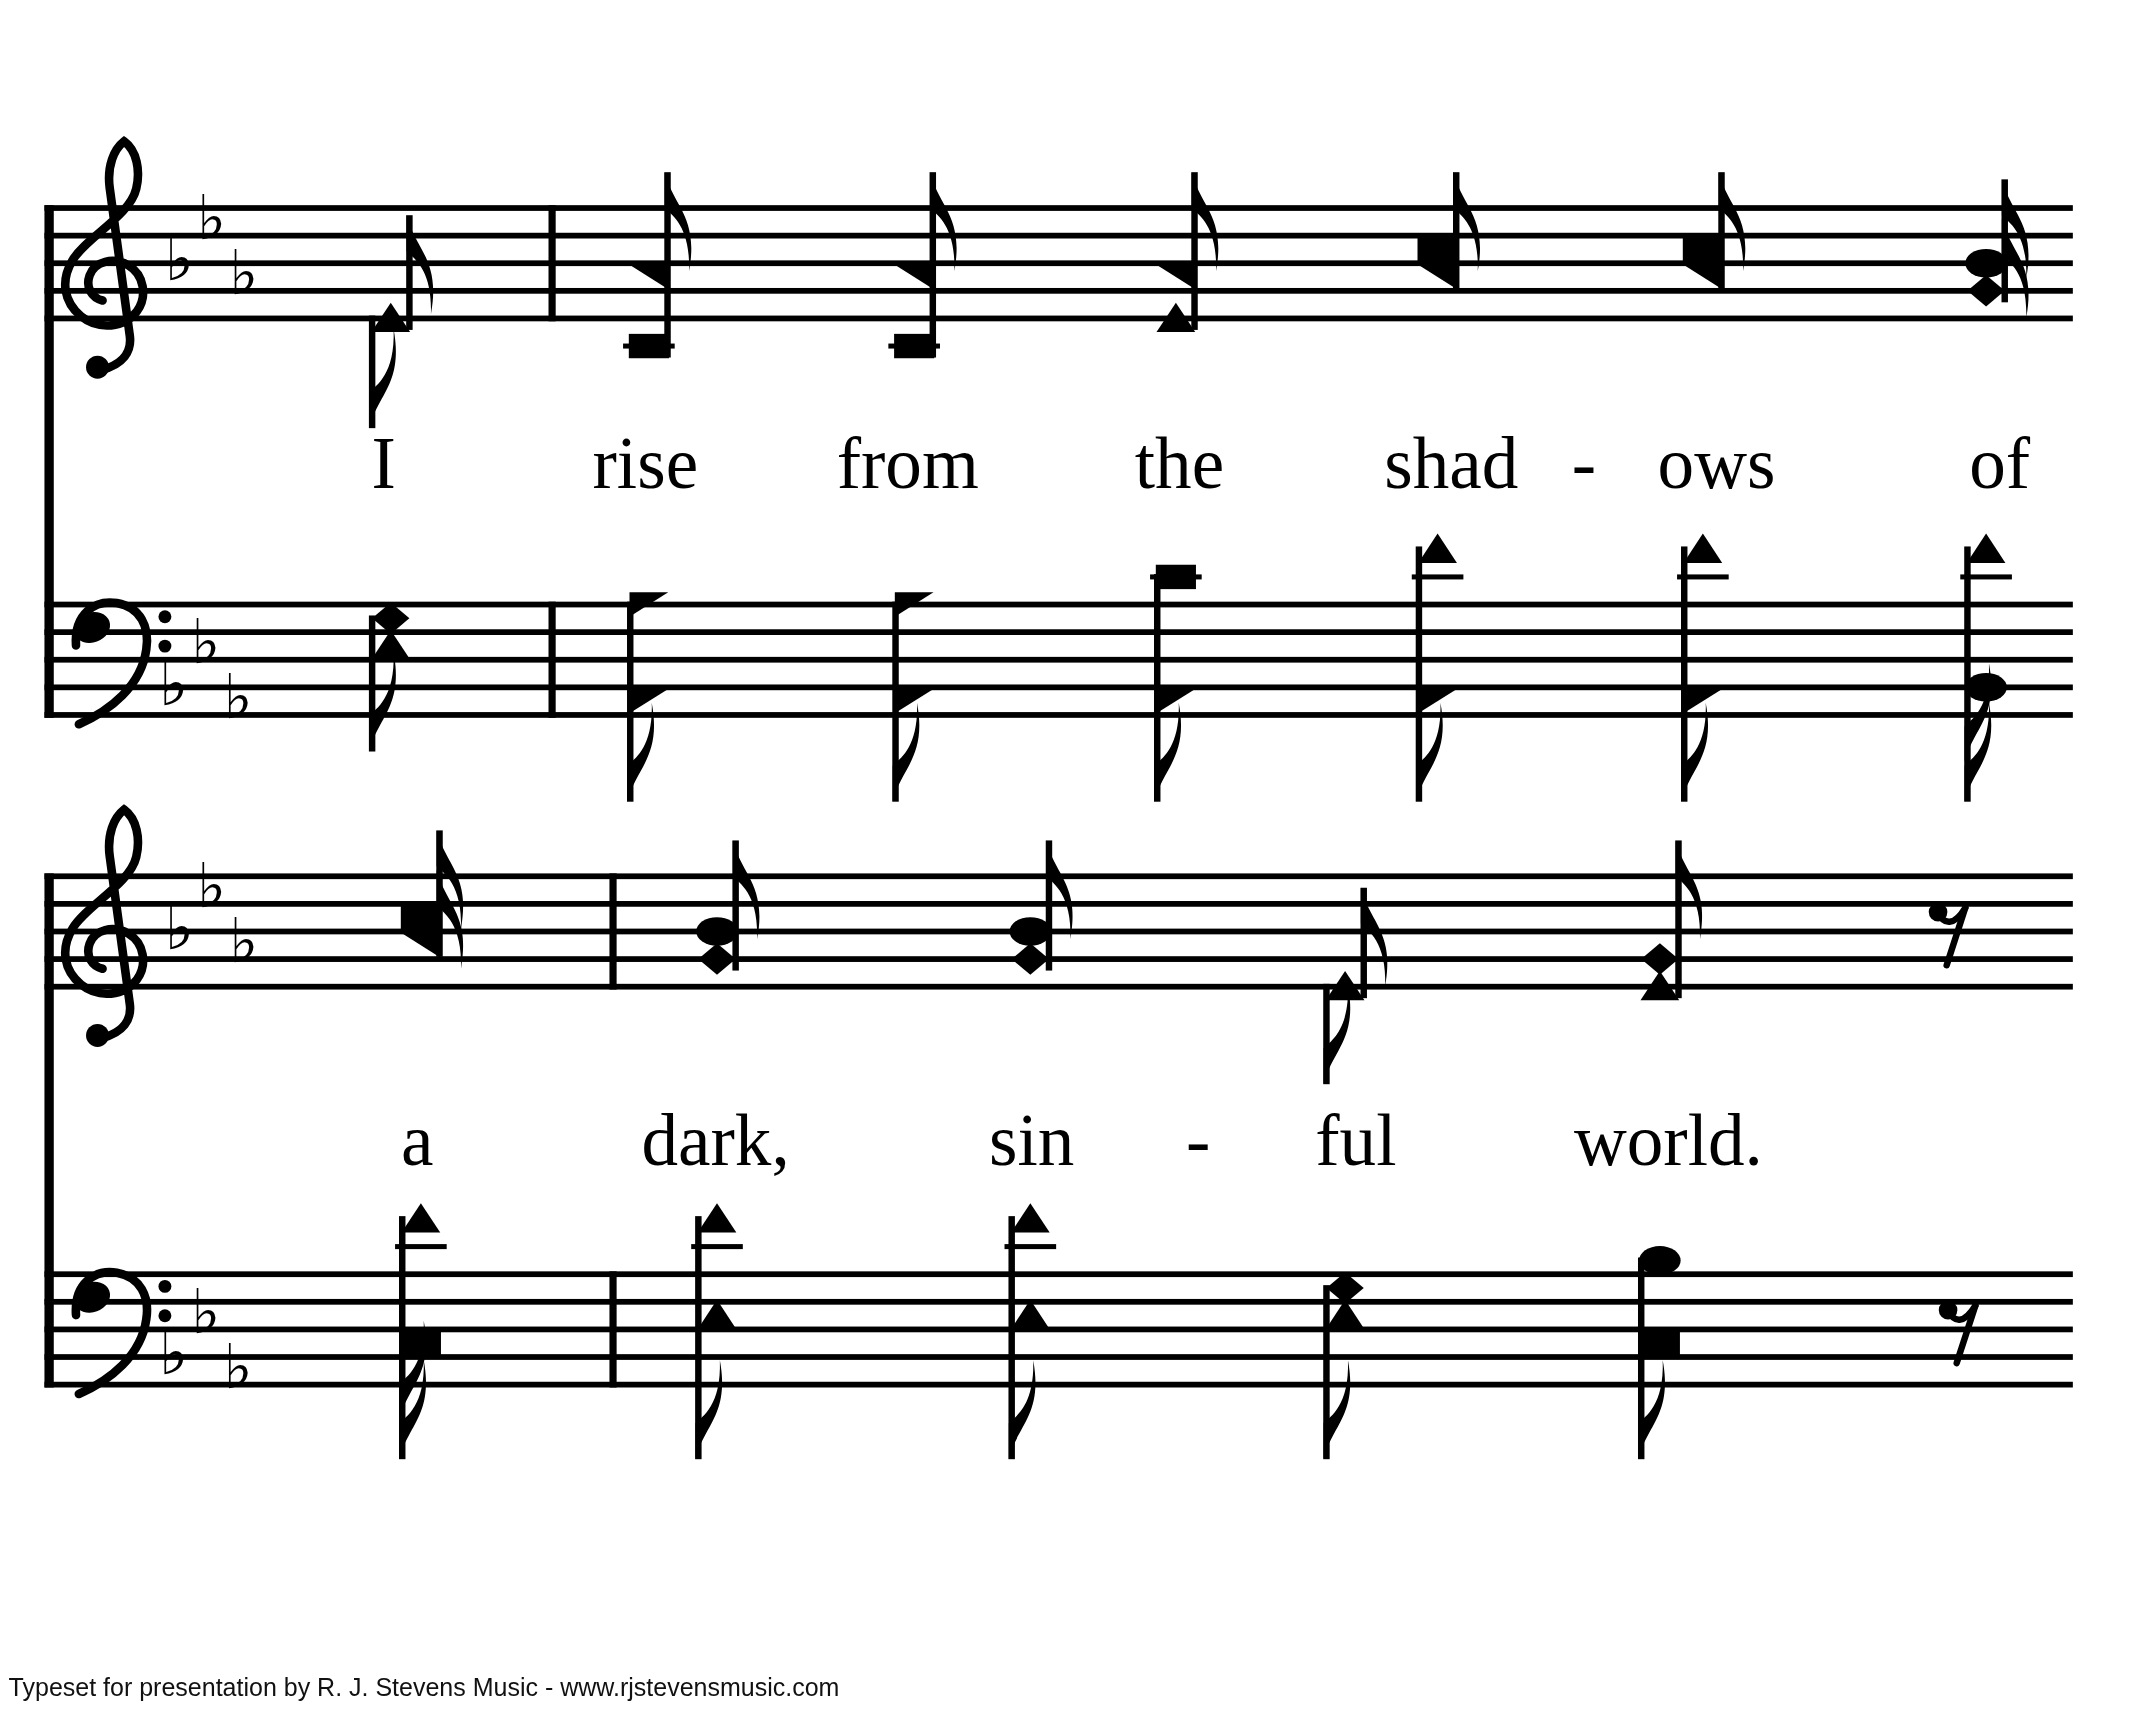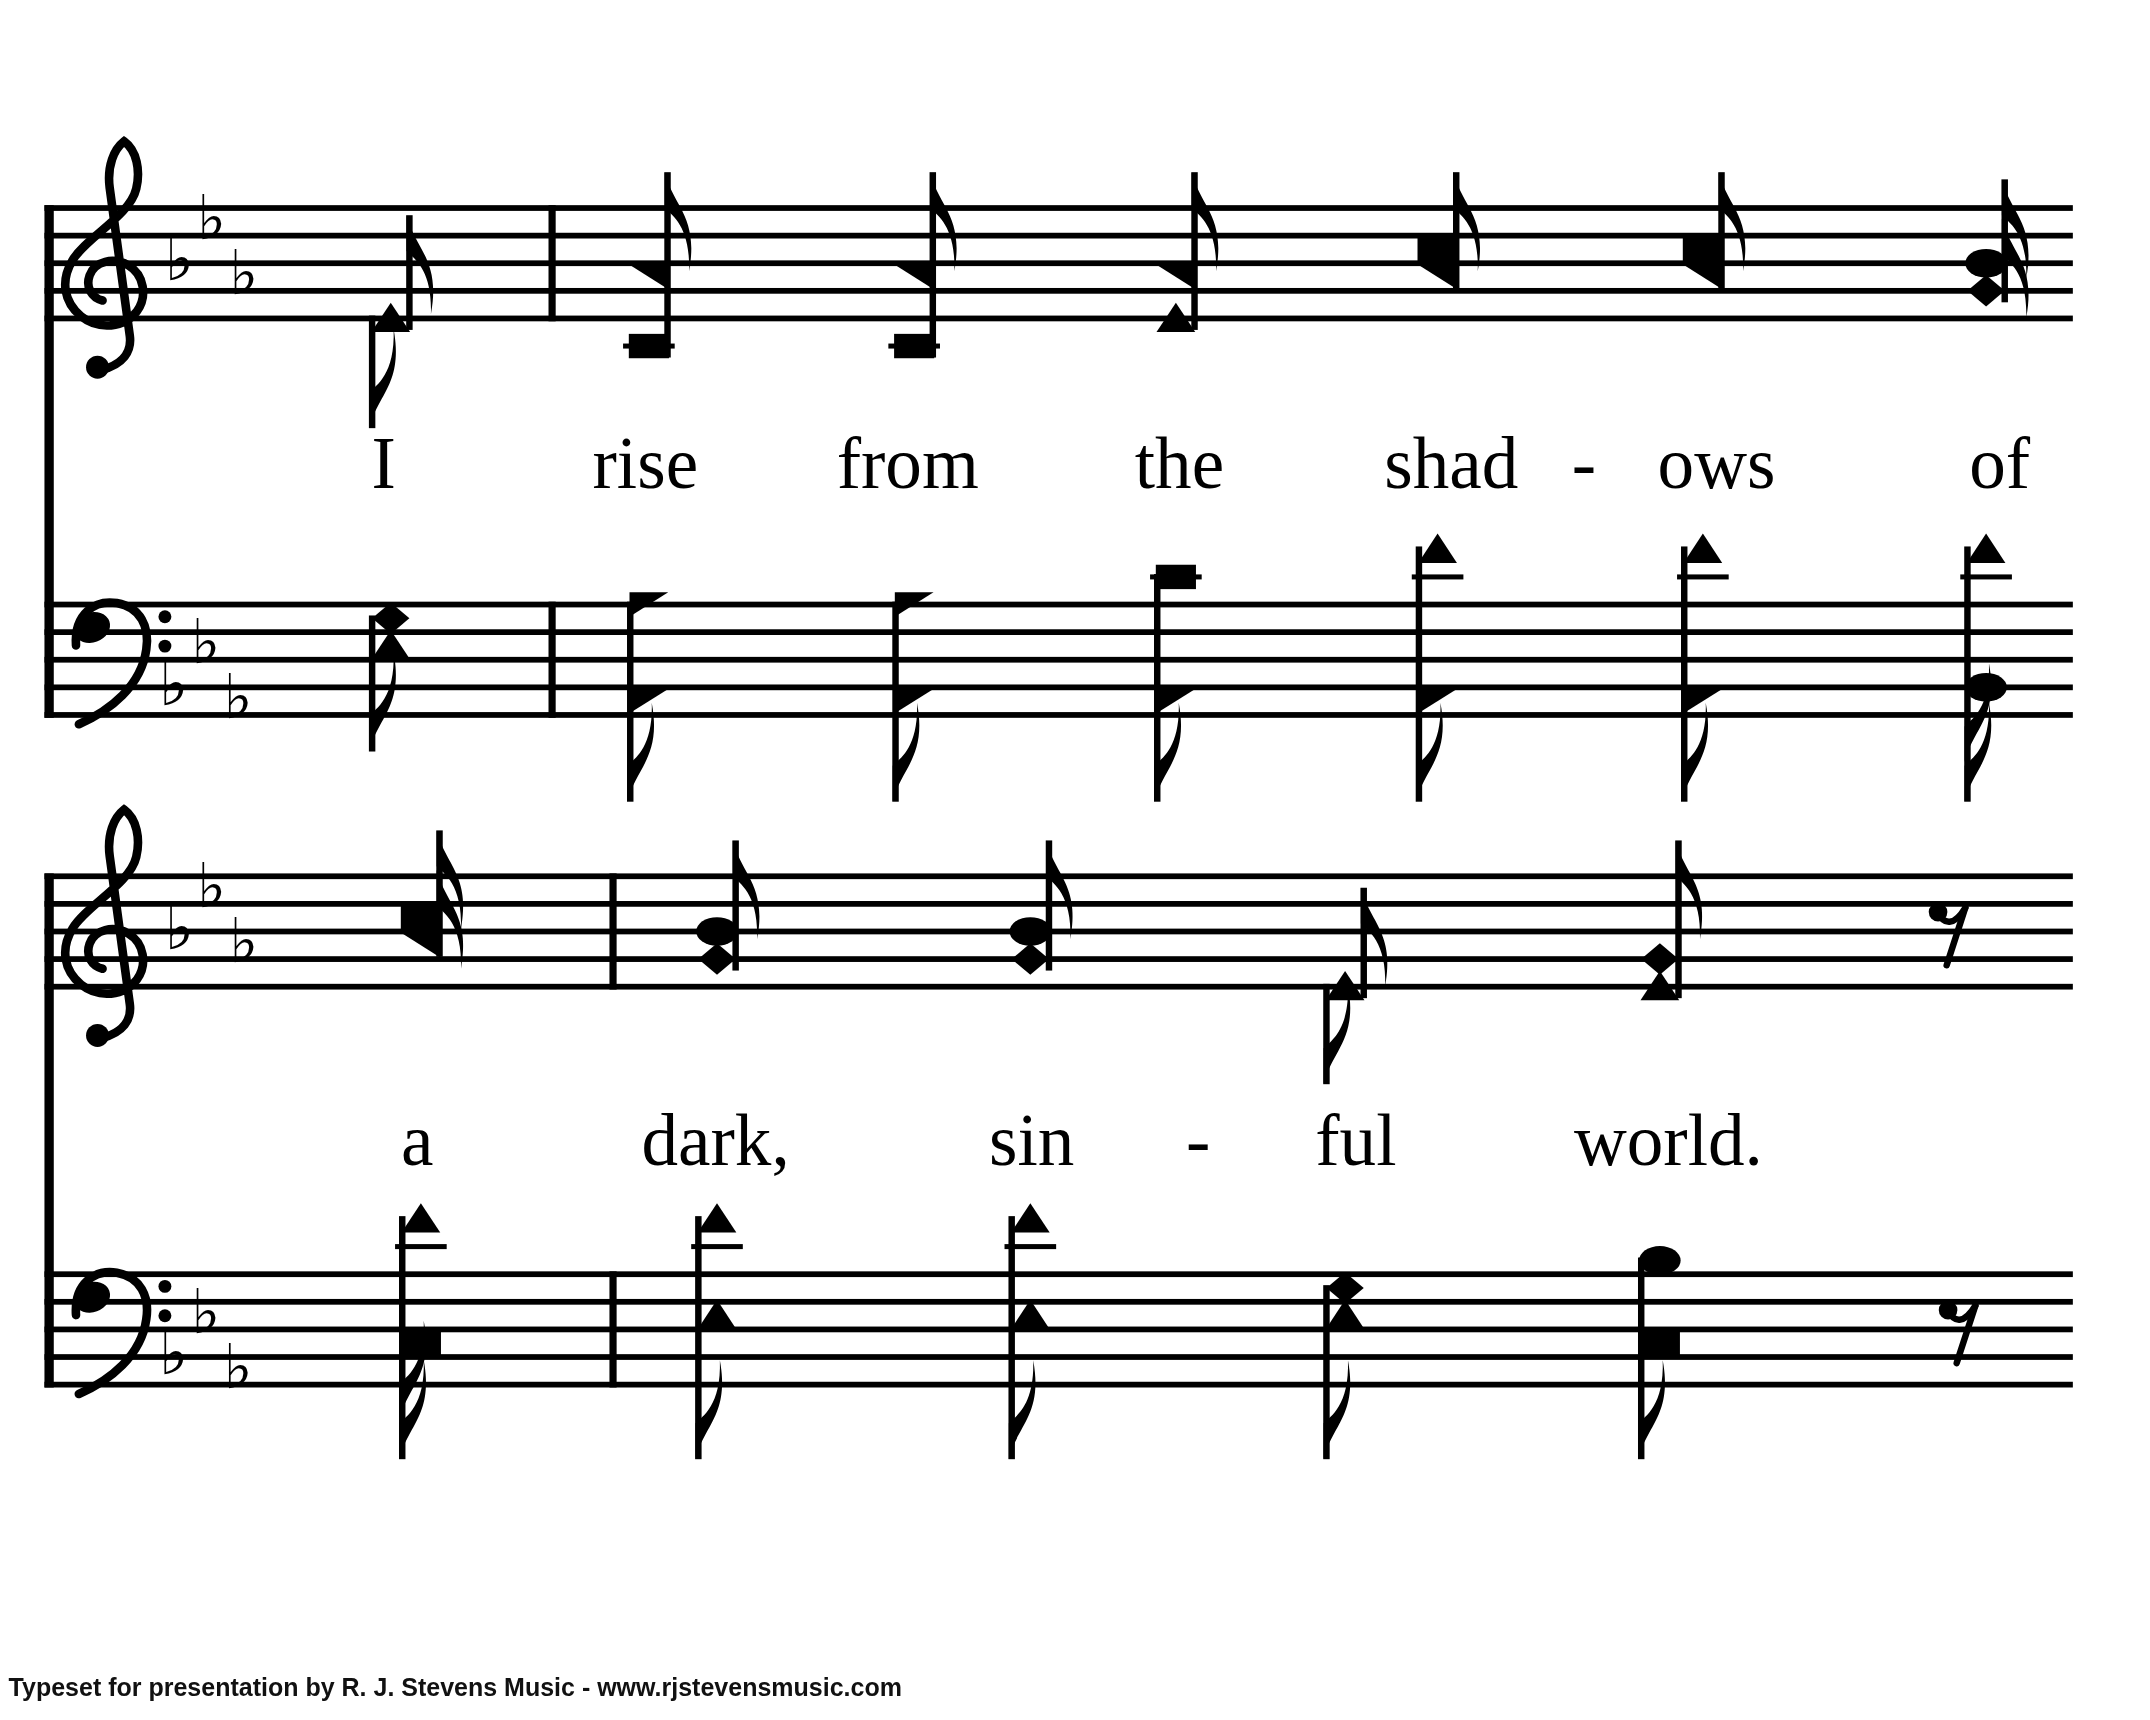--- a/index.html
+++ b/index.html
@@ -1,20 +1,20 @@
 <!DOCTYPE html>
 <html style="font-size:11.5px"><head>
 <meta charset="utf-8">
 <style>
   html,body{margin:0;padding:0;background:#fff;}
   .page{position:relative;width:2151px;height:1721px;background:#ffffff;overflow:hidden;}
   #score{position:absolute;left:0;top:0;width:2151px;height:1721px;}
   .footer{position:absolute;left:8.6px;top:1673px;width:1434px;
           font-family:"Liberation Sans","DejaVu Sans",sans-serif;
-          font-size:25px;font-weight:700;letter-spacing:0px;color:#111;}
+          font-size:25px;font-weight:400;letter-spacing:0px;color:#111;}
   .lyric{font-family:"Liberation Serif","DejaVu Serif",serif;}
   .flat{font-family:"DejaVu Sans",sans-serif;}
 </style>
 </head>
 <body>
 
 <div class="page">
   <svg id="score" viewBox="0 0 3000 2400" xmlns="http://www.w3.org/2000/svg">
       <rect x="62" y="286" width="2829" height="8" fill="#000"></rect>
       <rect x="62" y="324.5" width="2829" height="8" fill="#000"></rect>

